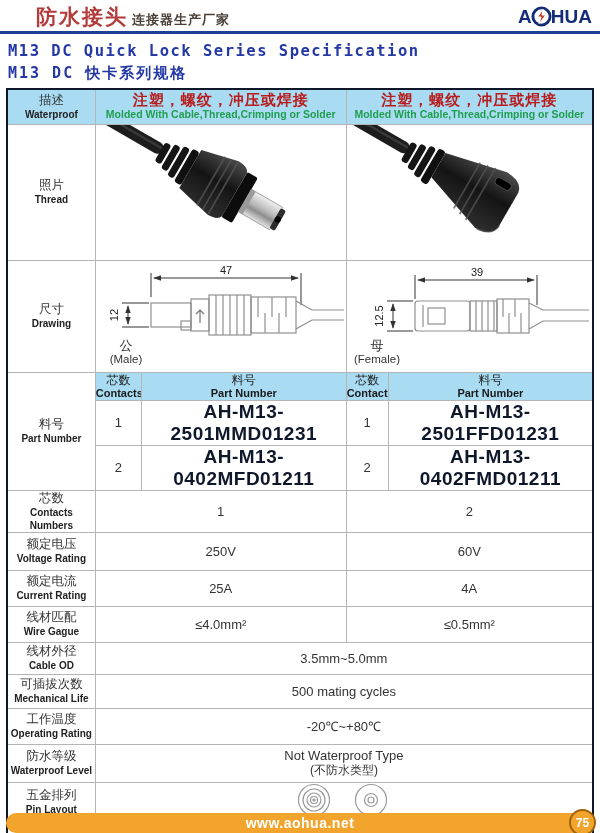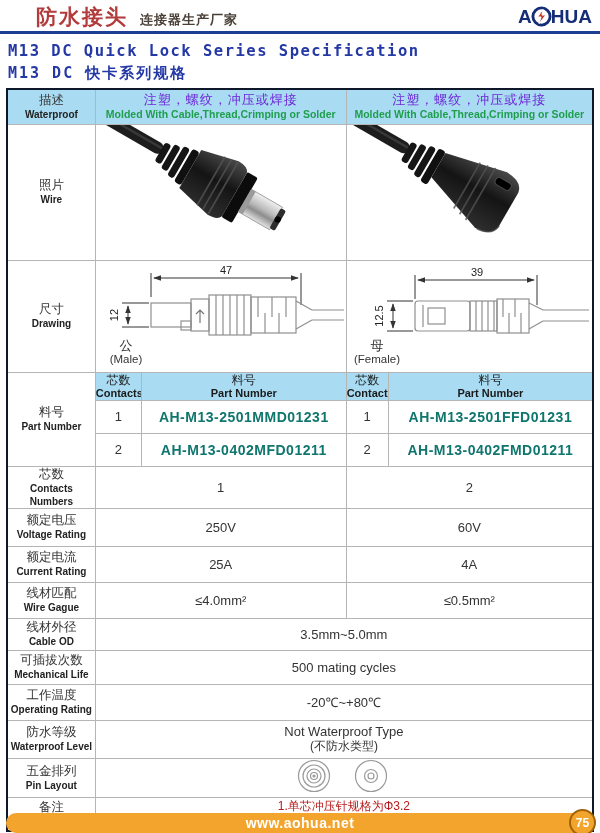--- a/index.html
+++ b/index.html
@@ -1,39 +1,39 @@
 <!DOCTYPE html>
 <html><head>
 <meta charset="utf-8">
 <style>
   html,body{margin:0;padding:0;background:#fff;}
   body{width:600px;height:833px;font-family:"Liberation Sans",sans-serif;color:#333;position:relative;overflow:hidden;}
   
   .hdr{height:29px;padding:2px 8px 0 8px;display:flex;align-items:center;justify-content:space-between;border-bottom:3px solid #1c3f94;}
-  .brandwrap{display:flex;align-items:baseline;gap:12px;padding-left:28px;justify-content:space-between;}
+  .brandwrap{display:flex;align-items:baseline;gap:4px;padding-left:28px;justify-content:space-between;}
   .brand{font-family:"DejaVu Serif","Liberation Serif",serif;font-weight:bold;font-size:21px;color:#b23b3b;letter-spacing:2px;}
   .tagline{font-size:13px;color:#4a4038;font-weight:bold;letter-spacing:1px;}
   .logo{display:flex;align-items:center;font-weight:bold;color:#152d77;font-size:19px;letter-spacing:0;}
   .logo svg{margin:0 -1px;}
   
   .titles{padding:6px 20px 2px 8px;}
   .title-en{font-family:"DejaVu Sans Mono","Liberation Mono",monospace;font-weight:bold;font-size:15.5px;color:#2438a6;letter-spacing:1.5px;line-height:22px;}
   .title-cn{font-family:"DejaVu Sans Mono","Liberation Mono",monospace;font-weight:bold;font-size:15px;color:#2438a6;letter-spacing:2px;line-height:22px;}
   
   table.spec{border-collapse:collapse;table-layout:fixed;width:588px;margin:2px 6px 0 6px;border:2px solid #0f172a;}
   table.spec td{border:1px solid #b5b5b5;text-align:center;vertical-align:middle;padding:0;overflow:hidden;}
   .lbl .cn{font-size:12.5px;color:#333;line-height:15px;}
   .lbl .en{font-size:10px;font-weight:bold;color:#222;line-height:13px;}
   .bluecell{background:#a9dcf2;}
-  .greentx .cn{font-size:13px;font-weight:normal;color:#6d28d9;line-height:16px;letter-spacing:1px;}
+  .greentx .cn{font-size:15px;font-weight:bold;color:#b91c1c;line-height:16px;letter-spacing:1px;}
   .greentx .en{font-size:10.5px;font-weight:bold;color:#1f9e4d;line-height:13px;}
   .subhd .cn{font-size:12px;color:#1a1a1a;line-height:14px;}
   .subhd .en{font-size:11px;font-weight:bold;color:#1a1a1a;line-height:12px;}
   .val{font-size:13px;color:#333;}
-  .pn{font-size:14px;font-weight:600;color:#0f766e;letter-spacing:.5px;}
+  .pn{font-size:19px;font-weight:600;color:#0f172a;letter-spacing:.5px;}
   .note-line{font-size:12px;color:#b91c1c;line-height:16px;}
   .wp2{font-size:12px;color:#333;line-height:15px;}
   
   .footer{position:absolute;left:6px;right:6px;bottom:0;height:20px;background:#f3a42c;border-radius:10px;display:flex;align-items:center;justify-content:center;}
   .footer .url{color:#fff;font-weight:bold;font-size:14px;letter-spacing:.5px;}
   .pagebadge{position:absolute;right:-2px;top:-4px;width:23px;height:23px;background:#f3a42c;border:2px solid #a16207;border-radius:50%;color:#fff;font-weight:bold;font-size:12px;display:flex;align-items:center;justify-content:center;}
   svg text{font-family:"Liberation Sans",sans-serif;}
 </style>
 </head>
 <body>
@@ -79,21 +79,21 @@
     </td>
     <td colspan="2" class="bluecell greentx">
       <div class="cn">注塑，螺纹，冲压或焊接</div>
       <div class="en">Molded With Cable,Thread,Crimping or Solder</div>
     </td>
   </tr>
 
   <tr style="height:133px">
     <td class="lbl">
       <div class="cn">照片</div>
-      <div class="en">Wire</div>
+      <div class="en">Thread</div>
     </td>
     <td colspan="2">
       <svg width="250" height="131" viewBox="0 0 250 131">
         <defs>
           <linearGradient id="met" x1="0" y1="0" x2="0" y2="1">
             <stop offset="0" stop-color="#f0f0f0"></stop>
                 <stop offset=".45" stop-color="#b8b8b8"></stop>
             <stop offset=".65" stop-color="#8d8d8d"></stop>
                 <stop offset="1" stop-color="#e5e5e5"></stop>
           </linearGradient>

